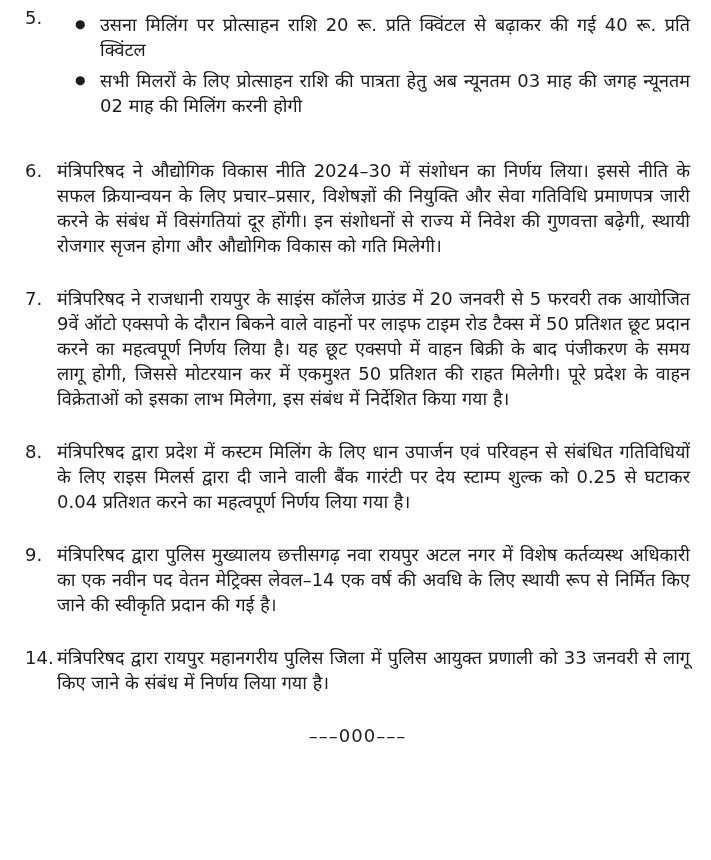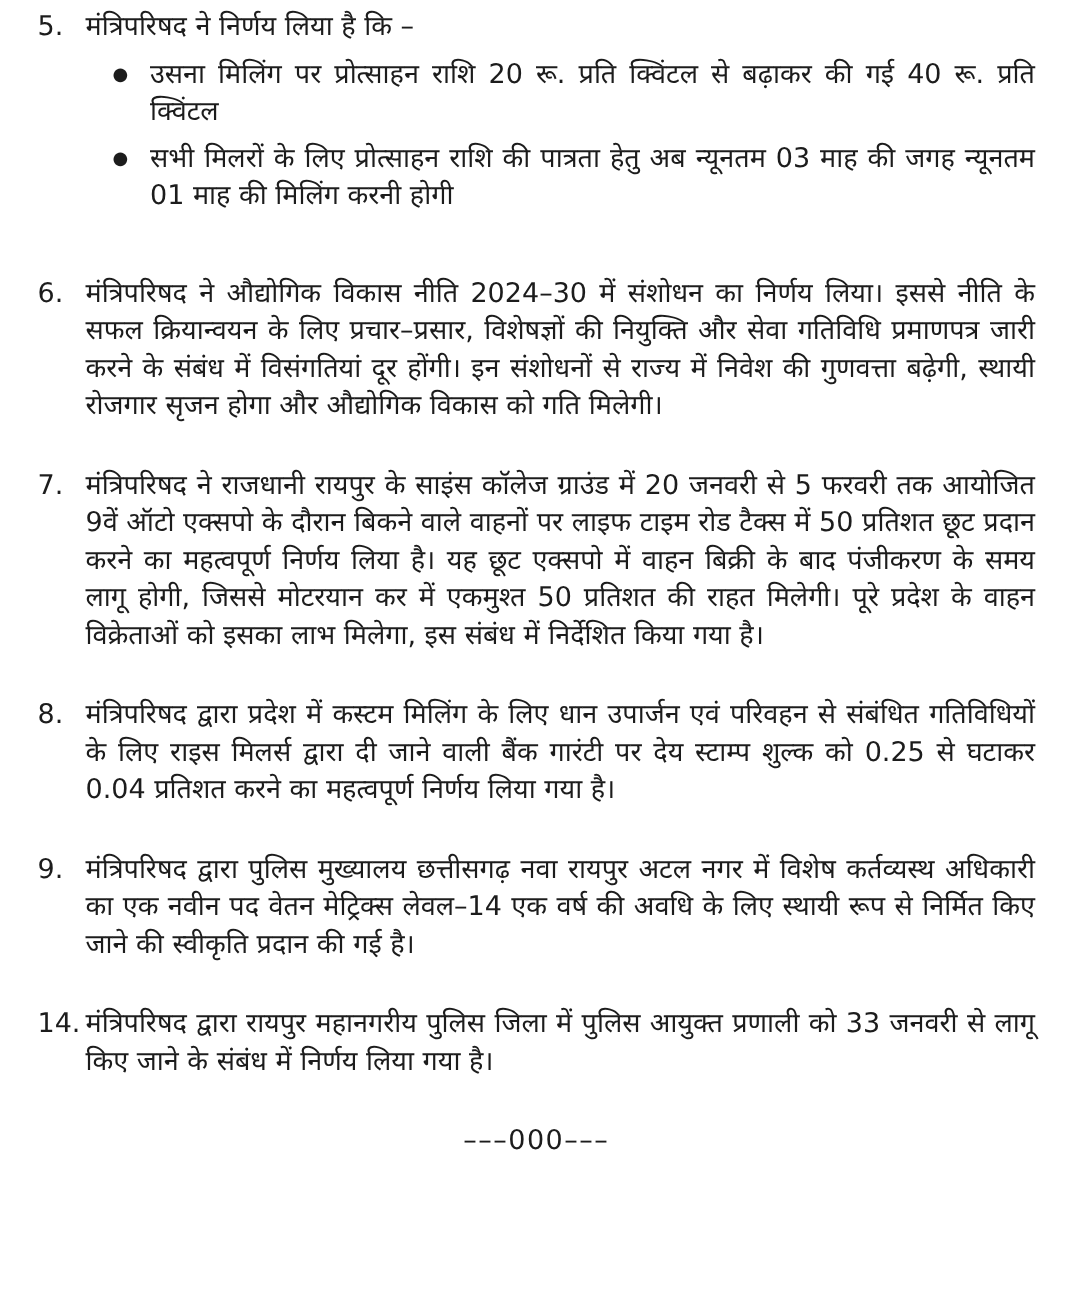--- a/index.html
+++ b/index.html
@@ -75,29 +75,28 @@
   }
 </style>
 </head>
 <body>
 
 <div class="page">
 
   <div class="item first">
     <span class="item-number">5.</span>
     <div class="item-body">
-      <span>मंत्रिपरिषद ने निर्णय लिया है कि –</span>
       <ul class="bullet-list">
         <li class="bullet-item">
           <span class="bullet-dot">●</span>
           <span class="bullet-text">उसना मिलिंग पर प्रोत्साहन राशि 20 रू. प्रति क्विंटल से बढ़ाकर की गई 40 रू. प्रति क्विंटल</span>
         </li>
         <li class="bullet-item">
           <span class="bullet-dot">●</span>
-          <span class="bullet-text">सभी मिलरों के लिए प्रोत्साहन राशि की पात्रता हेतु अब न्यूनतम 03 माह की जगह न्यूनतम 01 माह की मिलिंग करनी होगी</span>
+          <span class="bullet-text">सभी मिलरों के लिए प्रोत्साहन राशि की पात्रता हेतु अब न्यूनतम 03 माह की जगह न्यूनतम 02 माह की मिलिंग करनी होगी</span>
         </li>
       </ul>
     </div>
   </div>
 
   <div class="item">
     <span class="item-number">6.</span>
     <div class="item-body">मंत्रिपरिषद ने औद्योगिक विकास नीति 2024–30 में संशोधन का निर्णय लिया। इससे नीति के सफल क्रियान्वयन के लिए प्रचार–प्रसार, विशेषज्ञों की नियुक्ति और सेवा गतिविधि प्रमाणपत्र जारी करने के संबंध में विसंगतियां दूर होंगी। इन संशोधनों से राज्य में निवेश की गुणवत्ता बढ़ेगी, स्थायी रोजगार सृजन होगा और औद्योगिक विकास को गति मिलेगी।</div>
   </div>
 

